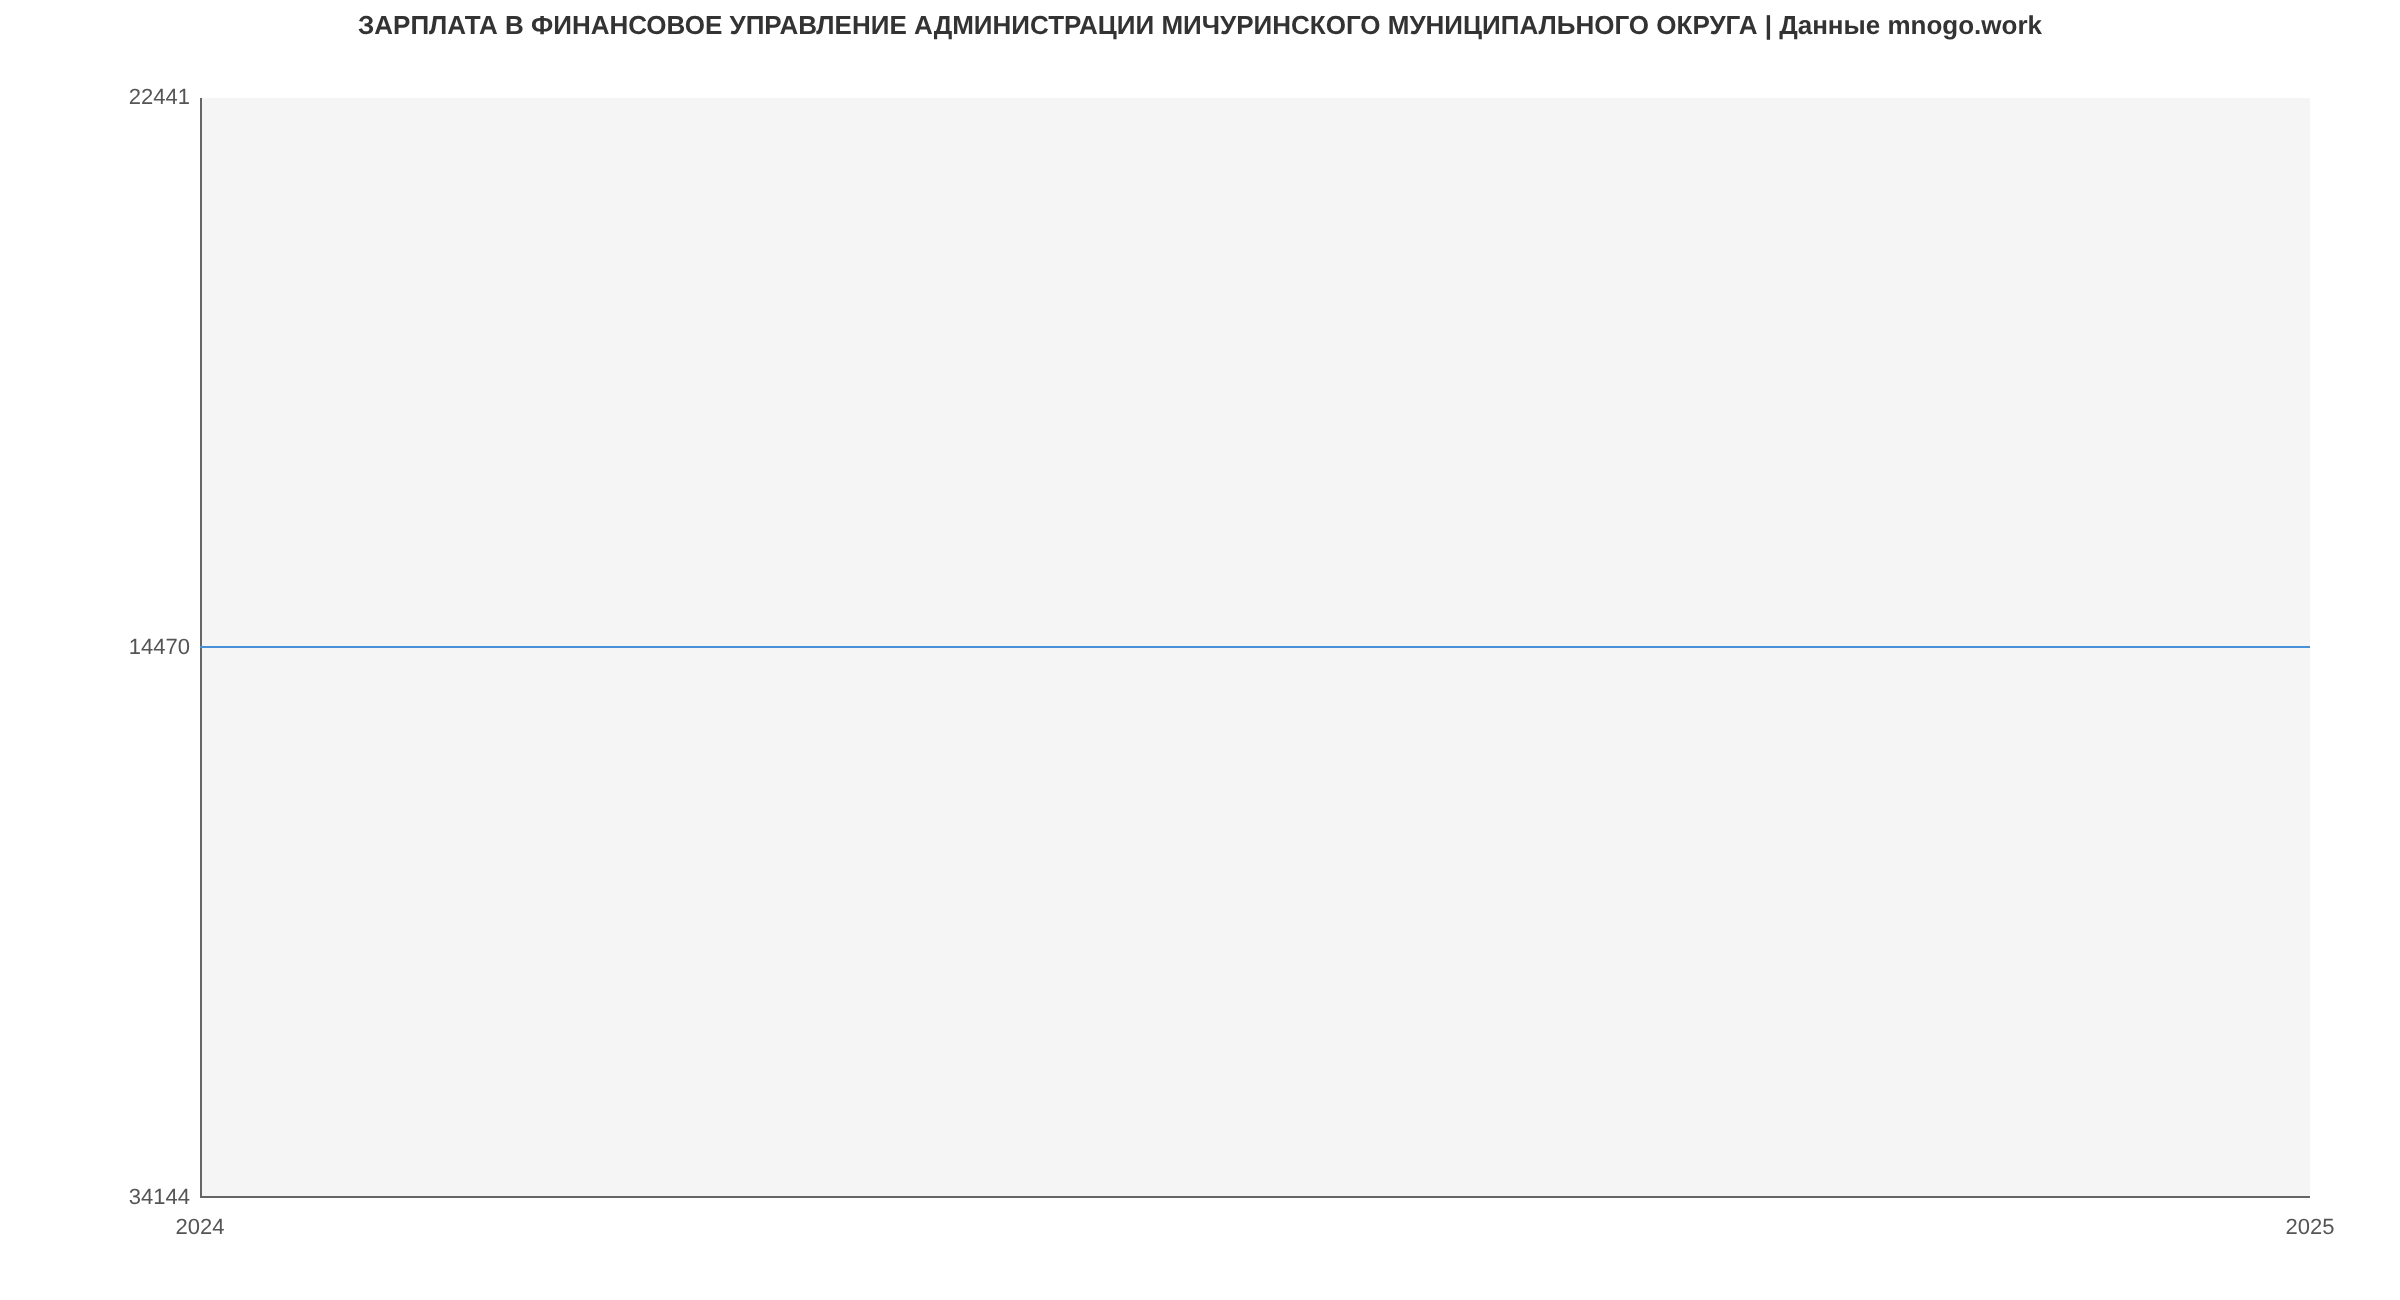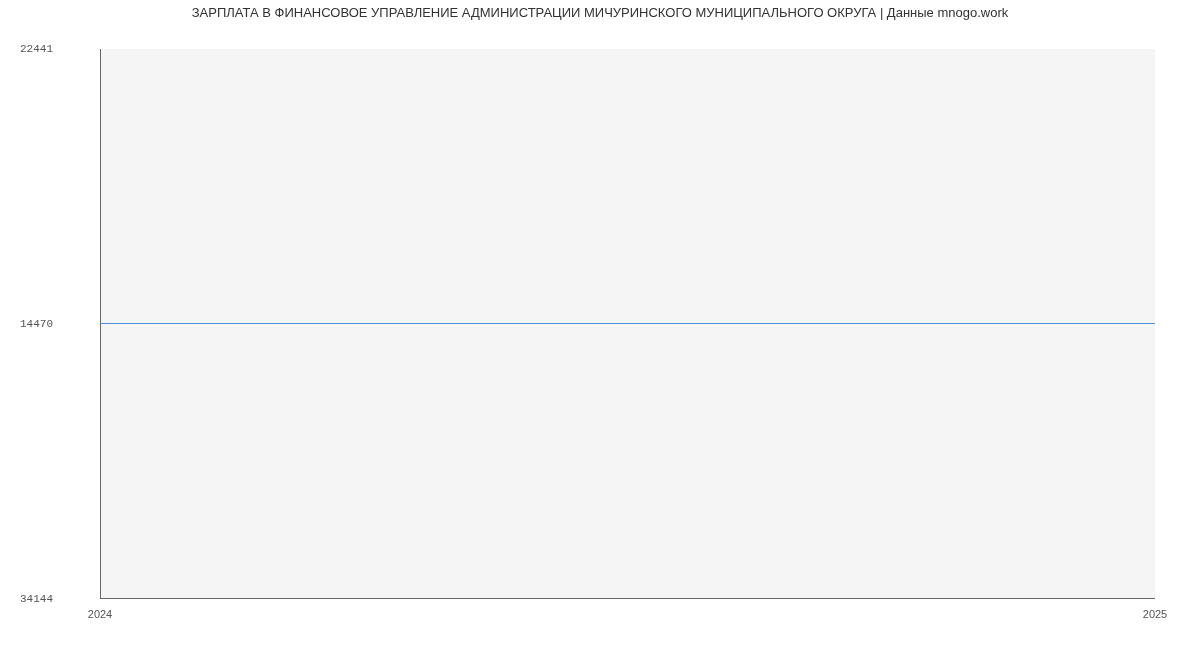--- a/index.html
+++ b/index.html
@@ -11,40 +11,39 @@
       position: relative;
     }
     .chart-title {
       position: absolute;
       top: 5px;
       left: 0;
       right: 0;
       text-align: center;
       font-size: 13px;
       color: #333;
-      font-weight: normal;
+      font-weight: bold;
     }
     .plot-area {
       position: absolute;
       left: 100px;
       top: 49px;
       width: 1055px;
       height: 550px;
       background: #f5f5f5;
       border-left: 1px solid #666;
       border-bottom: 1px solid #666;
     }
     .y-tick-label {
       position: absolute;
-      right: 1147px;
+      right: 1105px;
       font-size: 11px;
       color: #555;
       text-align: center;
       transform: translateY(-50%);
-      font-family: Liberation Mono, monospace;
     }
     .x-tick-label {
       position: absolute;
       top: 608px;
       font-size: 11px;
       color: #555;
       transform: translateX(-50%);
     }
     .chart-line {
       position: absolute;

